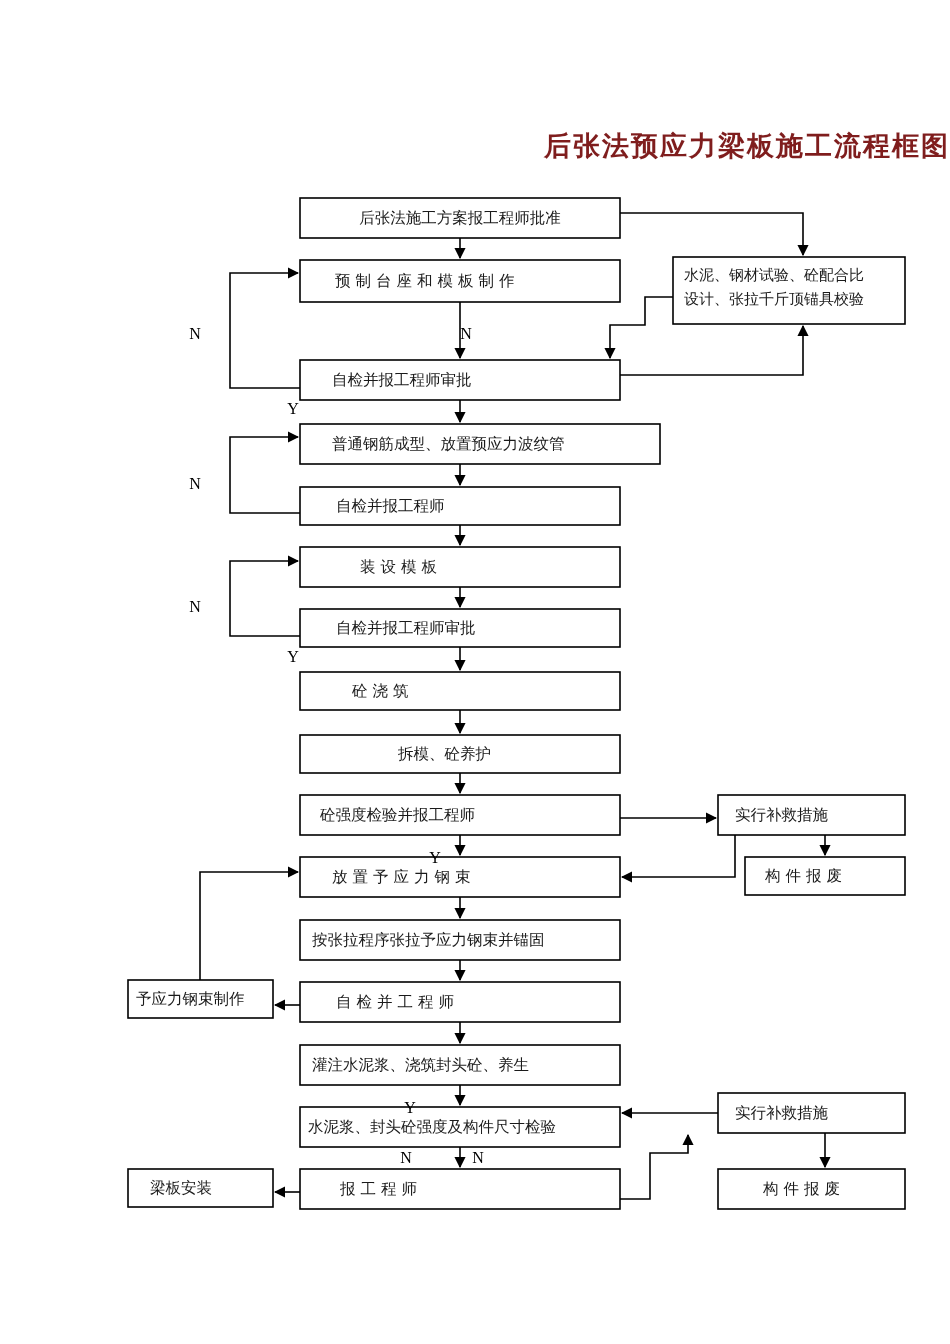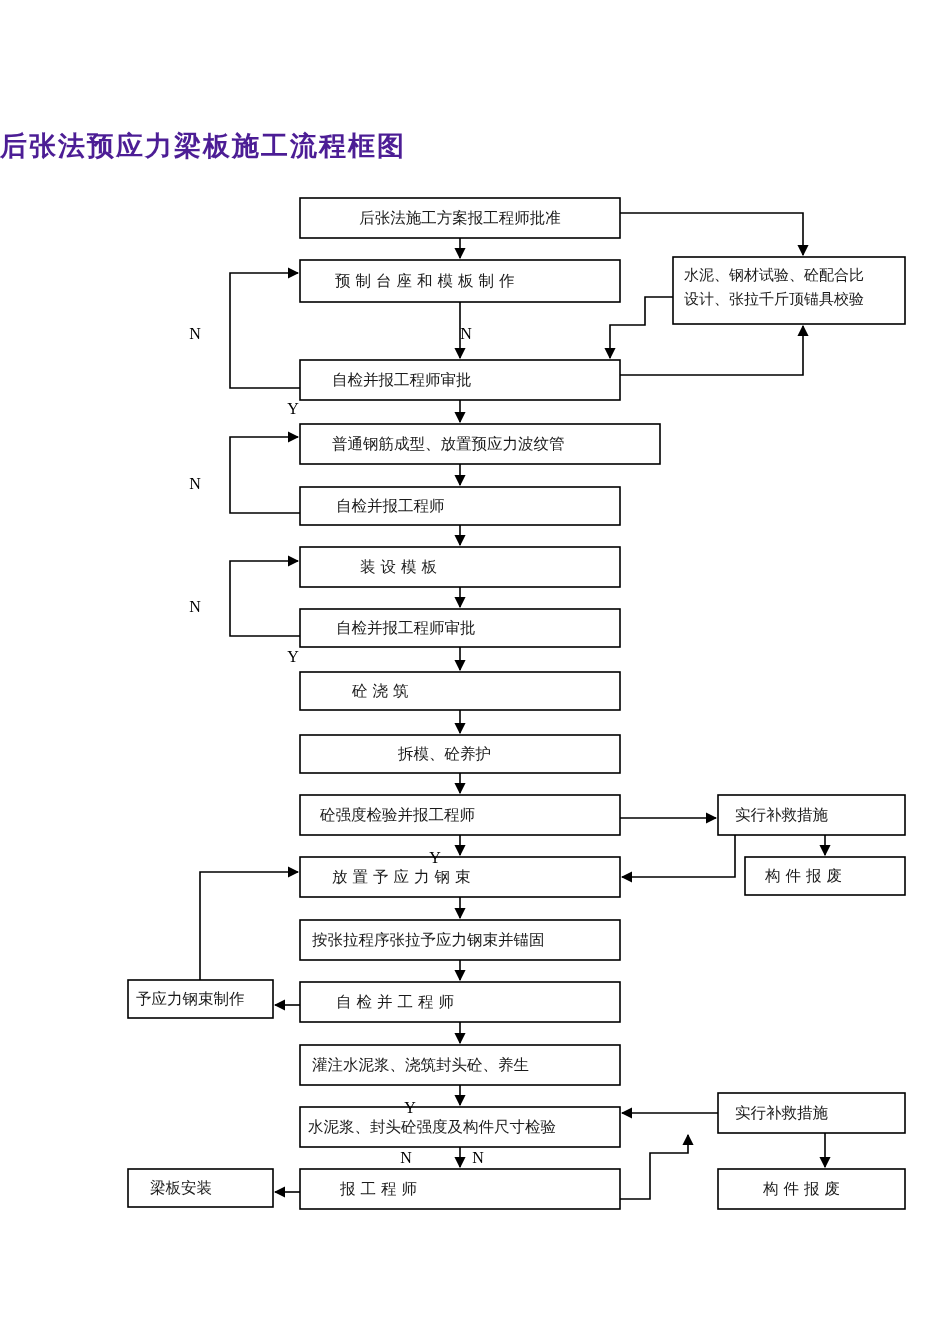--- a/index.html
+++ b/index.html
@@ -19,26 +19,26 @@
     left: 0;
     top: 0;
     width: 950px;
     height: 1344px;
   }
   .page-title {
     position: absolute;
     left: 0;
     top: 128px;
     width: 950px;
-    text-align: left;
+    text-align: right;
     font-family: "DejaVu Serif", "Liberation Serif", serif;
     font-weight: bold;
     font-size: 27px;
     letter-spacing: 2px;
-    color: #4c1d95;
+    color: #7f1d1d;
     white-space: nowrap;
   }
   svg.flow {
     position: absolute;
     left: 0;
     top: 0;
     width: 950px;
     height: 1344px;
   }
   .node-rect {

